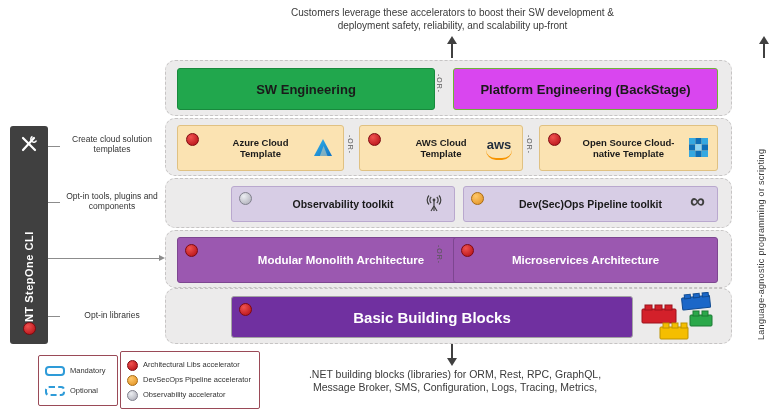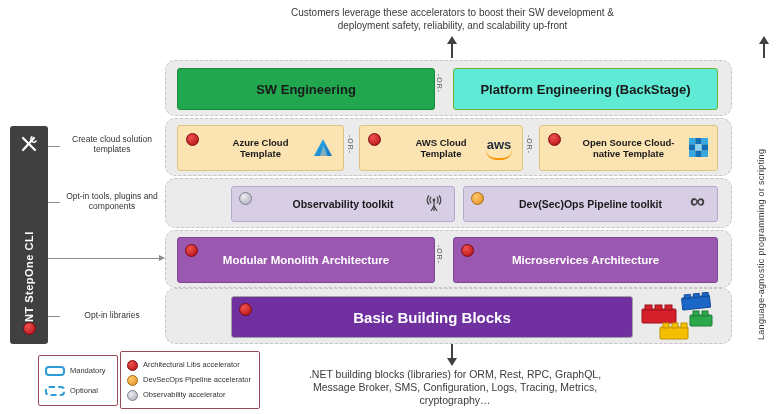--- a/index.html
+++ b/index.html
@@ -33,21 +33,21 @@
   .cli-label{flex:1;display:flex;align-items:center;writing-mode:vertical-rl;transform:rotate(180deg);
        color:#fff;font-weight:bold;font-size:11px;letter-spacing:.5px;}
 
   
   .row{position:absolute;left:165px;width:565px;background:#ECEBEB;border:1px dashed #c6c4c4;border-radius:10px;}
   .box{position:absolute;border-radius:3px;display:flex;align-items:center;justify-content:center;}
   .box-label{font-weight:bold;text-align:center;}
   .or{position:absolute;writing-mode:vertical-rl;font-size:7px;color:#555;letter-spacing:1px;}
 
   .green-dark{background:#21A74D;border:1px solid #188a3d;}
-  .green-light{background:#5eead4;border:1px solid #6fb338;}
+  .green-light{background:#d946ef;border:1px solid #6fb338;}
   .tan{background:#FBE3B2;border:1px solid #e0c182;}
   .lav{background:#D7CDE5;border:1px solid #b9a8ce;}
   .purp{background:#9B58B0;border:1px solid #7d4690;}
   .purpd{background:#7030A0;border:1px solid #a3a3a3;}
 
   
   .dot{position:absolute;width:11px;height:11px;border-radius:50%;}
   .dot.red,.ldot.red{background:radial-gradient(circle at 35% 30%, #f0524f, #b00b12);border:1px solid #7e0a10;}
   .dot.orange,.ldot.orange{background:radial-gradient(circle at 35% 30%, #ffc86b, #e08f1f);border:1px solid #a86a12;}
   .dot.gray,.ldot.gray{background:radial-gradient(circle at 35% 30%, #eceef2, #a9a9b4);border:1px solid #80808c;}
@@ -183,21 +183,21 @@
       </span>
     </div>
     <div class="box lav" style="left:297px;top:7px;width:253px;height:34px;">
       <span class="dot orange" style="left:7px;top:5px;"></span>
       <span class="box-label" style="font-size:10.5px;">Dev(Sec)Ops Pipeline toolkit</span>
       <span class="inf">∞</span>
     </div>
   </div>
 
   <div class="row" style="top:230px;height:56px;">
-    <div class="box purp" style="left:11px;top:6px;width:256px;height:44px;">
+    <div class="box purp" style="left:11px;top:6px;width:256px;height:44px;padding-left:35px;">
       <span class="dot red" style="left:7px;top:6px;"></span>
       <span class="box-label" style="font-size:11.5px;color:#fff;">Modular Monolith Architecture</span>
     </div>
     <span class="or" style="left:270px;top:14px;">-OR-</span>
     <div class="box purp" style="left:287px;top:6px;width:263px;height:44px;">
       <span class="dot red" style="left:7px;top:6px;"></span>
       <span class="box-label" style="font-size:11.5px;color:#fff;">Microservices Architecture</span>
     </div>
   </div>
 
@@ -225,21 +225,20 @@
         <rect x="25" y="31" width="6" height="5" fill="#F5BE00" stroke="#bd9302"></rect>
         <rect x="34" y="31" width="6" height="5" fill="#F5BE00" stroke="#bd9302"></rect>
         <rect x="43" y="31" width="6" height="5" fill="#F5BE00" stroke="#bd9302"></rect>
       </svg>
     </span>
   </div>
 
   <div class="abs bcap" style="left:285px;top:368px;width:340px;">
     <div>.NET building blocks (libraries) for ORM, Rest, RPC, GraphQL,</div>
     <div>Message Broker, SMS, Configuration, Logs, Tracing, Metrics,</div>
-    <div>cryptography…</div>
   </div>
 
   <div class="legend" style="left:38px;top:355px;width:80px;height:51px;">
     <div class="litem">
       <span class="sw"></span>
       <span class="txt">Mandatory</span>
     </div>
     <div class="litem">
       <span class="sw dashed"></span>
       <span class="txt">Optional</span>

